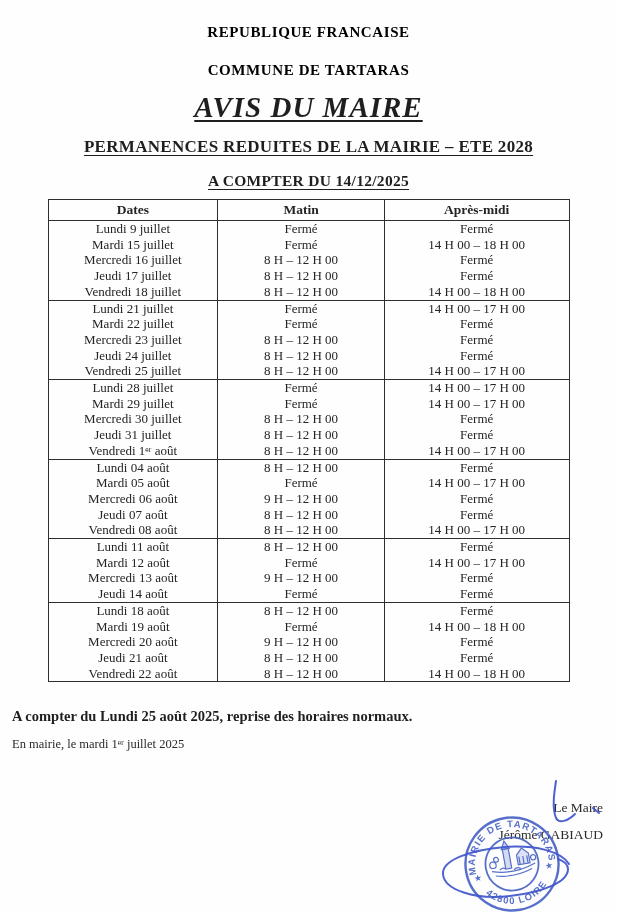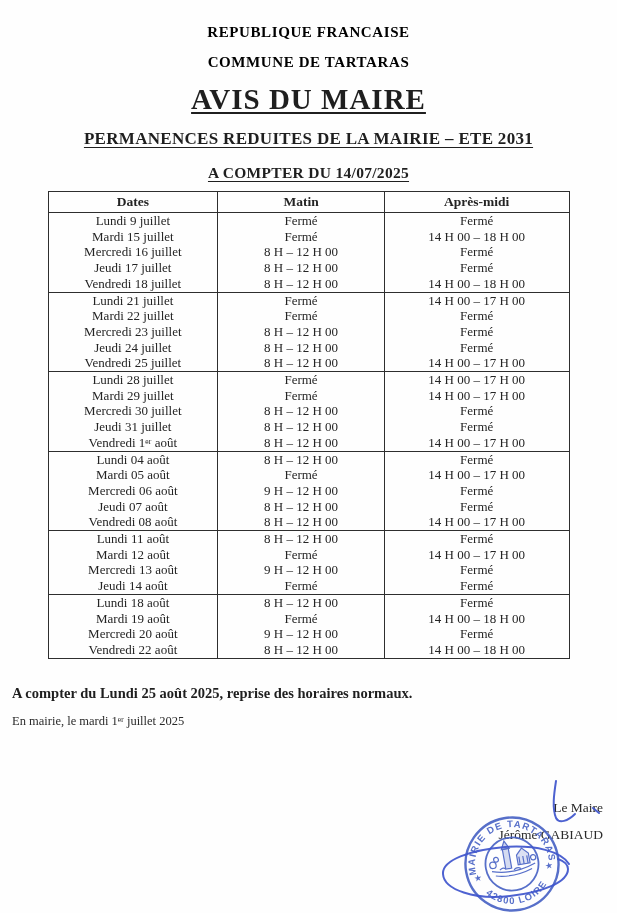--- a/index.html
+++ b/index.html
@@ -9,24 +9,24 @@
     font-family: "Liberation Serif", "DejaVu Serif", serif;
     color: #1f1f1f;
     position: relative;
     overflow: hidden;
   }
   .doc-header { text-align: center; padding-top: 25px; }
   .org-line {
     font-size: 15px; font-weight: bold; letter-spacing: 0.6px;
     margin: 0; line-height: 15px; color: #000000;
   }
-  .org-line.second { margin-top: 15px; }
+  .org-line.second { margin-top: 23px; }
   .main-title {
     margin: 14px 0 0 0; line-height: 30px;
-    font-size: 29px; font-weight: bold; letter-spacing: 1px;
+    font-size: 29px; font-weight: bold; letter-spacing: 1px; font-style: italic;
   }
   .main-title span, .subtitle span, .effective span {
     text-decoration: underline;
     text-underline-offset: 3px;
   }
   .main-title span { text-decoration-thickness: 2px; }
   .subtitle {
     margin: 16px 0 0 0; line-height: 18px;
     font-size: 17px; font-weight: bold; letter-spacing: 0.3px;
   }
@@ -80,22 +80,22 @@
     font-family: "DejaVu Sans", sans-serif;
   }
 </style>
 </head>
 <body>
 
 <div class="doc-header">
   <p class="org-line">REPUBLIQUE FRANCAISE</p>
   <p class="org-line second">COMMUNE DE TARTARAS</p>
   <h1 class="main-title"><span>AVIS DU MAIRE</span></h1>
-  <h2 class="subtitle"><span>PERMANENCES REDUITES DE LA MAIRIE – ETE 2031</span></h2>
-  <h3 class="effective"><span>A COMPTER DU 14/07/2025</span></h3>
+  <h2 class="subtitle"><span>PERMANENCES REDUITES DE LA MAIRIE – ETE 2028</span></h2>
+  <h3 class="effective"><span>A COMPTER DU 14/12/2025</span></h3>
 </div>
 
 <table class="schedule">
   <colgroup>
     <col class="c-dates">
       <col class="c-matin">
       <col class="c-apm">
   </colgroup>
   <thead>
     <tr>
@@ -242,20 +242,25 @@
         <td>Fermé</td>
       </tr>
       <tr>
         <td>Mardi 19 août</td>
         <td>Fermé</td>
         <td>14 H 00 – 18 H 00</td>
       </tr>
       <tr>
         <td>Mercredi 20 août</td>
         <td>9 H – 12 H 00</td>
+        <td>Fermé</td>
+      </tr>
+      <tr>
+        <td>Jeudi 21 août</td>
+        <td>8 H – 12 H 00</td>
         <td>Fermé</td>
       </tr>
       <tr>
         <td>Vendredi 22 août</td>
         <td>8 H – 12 H 00</td>
         <td>14 H 00 – 18 H 00</td>
       </tr>
     </tbody>
   </table>
 

